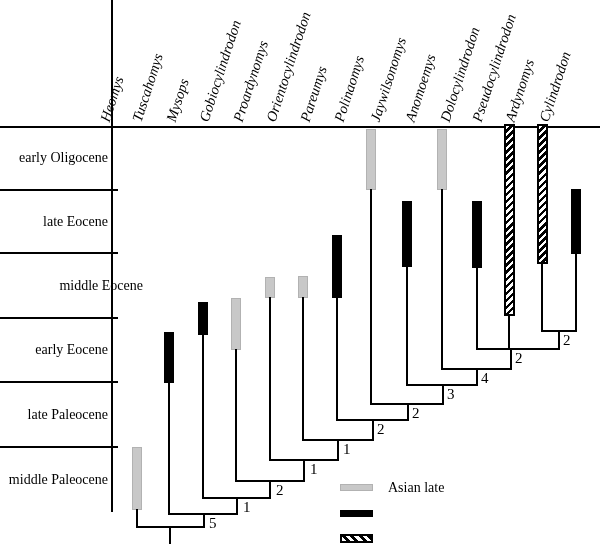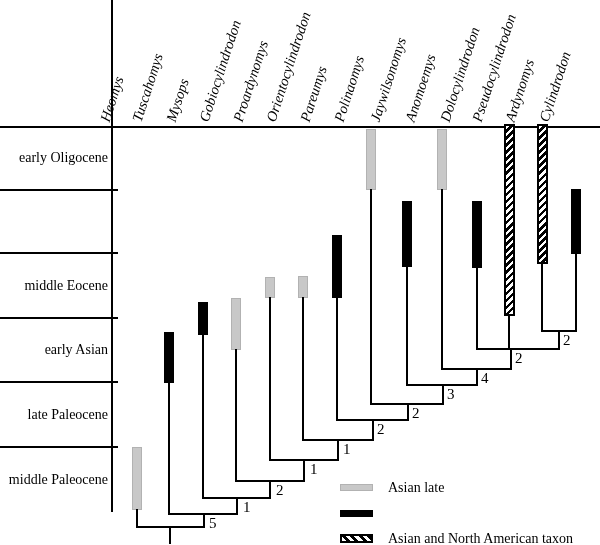--- a/index.html
+++ b/index.html
@@ -24,24 +24,25 @@
 </style>
 </head>
 <body>
 
 <div id="figure">
     <div class="vline" style="left: 111px; top: 0px; width: 2px; height: 512px;"></div>
     <div class="hline" style="left: 0px; top: 126px; width: 600px; height: 2px;"></div>
     <div class="rowline" style="left: 0px; top: 189px; width: 118px; height: 2px;"></div>
     <div class="period-label" style="top: 149px;">early Oligocene</div>
     <div class="rowline" style="left: 0px; top: 252px; width: 118px; height: 2px;"></div>
+    <div class="period-label" style="top: 212.5px;">late Eocene</div>
     <div class="rowline" style="left: 0px; top: 317px; width: 118px; height: 2px;"></div>
-    <div class="period-label" style="top: 276.5px;">middle Eocene</div>
+    <div class="period-label" style="top: 276.5px; margin-left: 35px;">middle Eocene</div>
     <div class="rowline" style="left: 0px; top: 381px; width: 118px; height: 2px;"></div>
-    <div class="period-label" style="top: 341px;">early Asian</div>
+    <div class="period-label" style="top: 341px;">early Eocene</div>
     <div class="rowline" style="left: 0px; top: 446px; width: 118px; height: 2px;"></div>
     <div class="period-label" style="top: 470.5px;">middle Paleocene</div>
     <div class="period-label" style="top: 405.5px;">late Paleocene</div>
     <div class="taxon-label" style="left: 113px; top: 106px;">Heomys</div>
     <div class="bar bar-asian" style="left: 132px; top: 447px; width: 10px; height: 63px;"></div>
     <div class="vline" style="left: 136px; top: 509px; width: 2px; height: 19px;"></div>
     <div class="taxon-label" style="left: 145px; top: 106px;">Tuscahomys</div>
     <div class="bar bar-na" style="left: 164px; top: 332px; width: 10px; height: 51px;"></div>
     <div class="vline" style="left: 168px; top: 382px; width: 2px; height: 133px;"></div>
     <div class="taxon-label" style="left: 179px; top: 106px;">Mysops</div>
@@ -112,14 +113,13 @@
     <div class="node-num" style="left: 243px; top: 500px;">1</div>
     <div class="hline" style="left: 168px; top: 513px; width: 70px; height: 2px;"></div>
     <div class="vline" style="left: 203px; top: 513px; width: 2px; height: 15px;"></div>
     <div class="node-num" style="left: 209px; top: 516px;">5</div>
     <div class="hline" style="left: 136px; top: 526px; width: 69px; height: 2px;"></div>
     <div class="vline" style="left: 169px; top: 526px; width: 2px; height: 18px;"></div>
     <div class="legend-swatch bar-asian" style="left: 340px; top: 484px; width: 33px; height: 7px; background: rgb(200, 200, 200);"></div>
     <div class="legend-label" style="left: 388px; top: 479.5px;">Asian late</div>
     <div class="legend-swatch bar-na" style="left: 340px; top: 510px; width: 33px; height: 7px;"></div>
     <div class="legend-swatch bar-both" style="left: 340px; top: 534px; width: 33px; height: 9px; background: repeating-linear-gradient(45deg, rgb(255, 255, 255) 0px, rgb(255, 255, 255) 3px, rgb(0, 0, 0) 3px, rgb(0, 0, 0) 6px); border: 2px solid rgb(0, 0, 0);"></div>
-    <div class="legend-label" style="left: 388px; top: 530.5px;">Asian and North American taxon</div>
   </div>
 
 </body></html>

